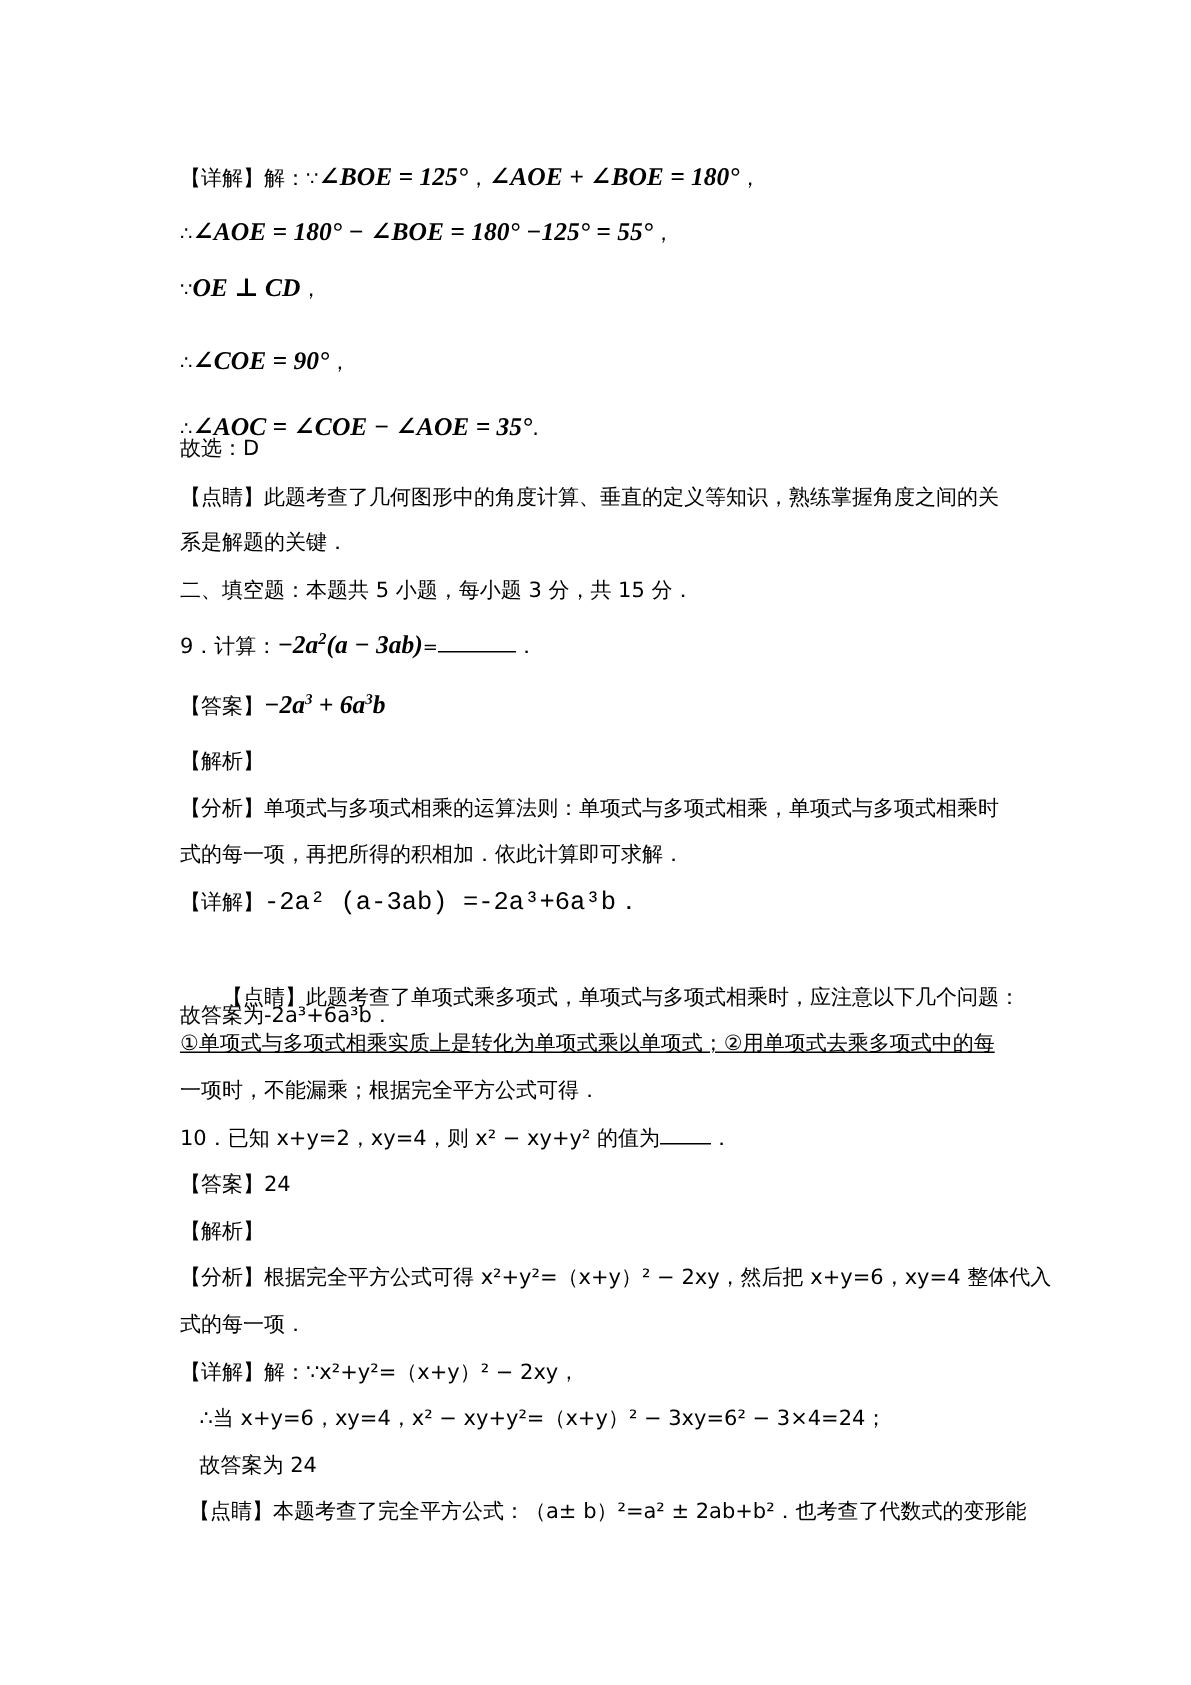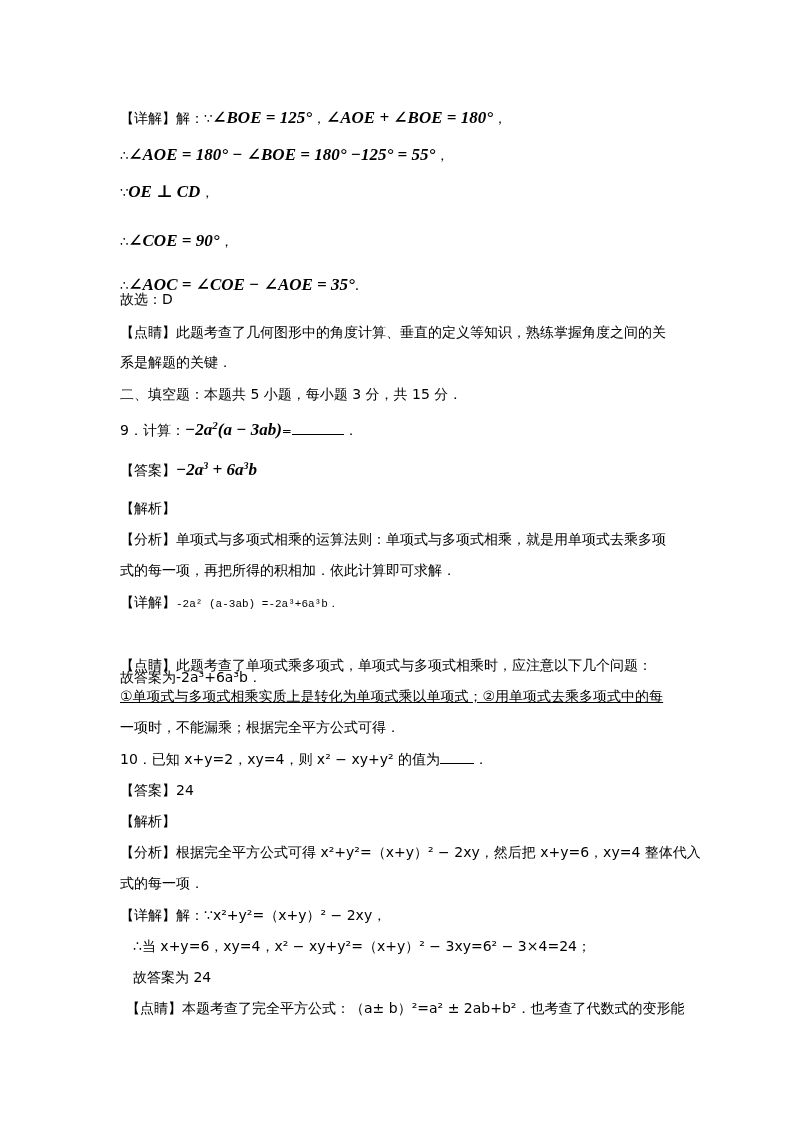--- a/index.html
+++ b/index.html
@@ -1,20 +1,20 @@
 <!DOCTYPE html>
 <html><head>
   <meta charset="utf-8">
   <style>
     html, body { margin: 0; padding: 0; background: #ffffff; }
     body { width: 794px; height: 1123px; position: relative; overflow: hidden;
       font-family: "DejaVu Sans", "Liberation Sans", sans-serif; color: #000; }
     .line { position: absolute; left: 120px; font-size: 14px; line-height: 20px; white-space: nowrap; }
     .math { font-family: "Liberation Serif", "DejaVu Serif", serif; font-weight: bold; font-style: italic; font-size: 17px; }
-    .mono { font-family: "Liberation Mono", "DejaVu Sans Mono", monospace; font-size: 11px; }
+    .mono { font-family: "Liberation Mono", "DejaVu Sans Mono", monospace; font-size: 17px; }
     sup { font-size: 9px; vertical-align: super; line-height: 0; }
     .blank { display: inline-block; border-bottom: 1px solid #000; vertical-align: baseline; height: 1px; }
     .sym { font-size: 13px; }
   </style>
 </head>
 <body>
 
 <div class="line" style="top:108px;">
   <span>【详解】解：</span><span class="sym">∵</span><span class="math">∠BOE = 125°</span><span>，</span><span class="math">∠AOE + ∠BOE = 180°</span><span>，</span>
 </div>
@@ -36,27 +36,27 @@
 
 <div class="line" style="top:384px;">二、填空题：本题共 5 小题，每小题 3 分，共 15 分．</div>
 
 <div class="line" style="top:420px;">
   <span>9．计算：</span><span class="math">−2a</span><sup class="math" style="font-size:11px;">2</sup><span class="math">(a − 3ab)</span><span style="font-size:12px;">=</span><span class="blank" style="width:52px;"></span><span>．</span>
 </div>
 <div class="line" style="top:460px;">
   <span>【答案】</span><span class="math">−2a</span><sup class="math" style="font-size:10px;">3</sup><span class="math"> + 6a</span><sup class="math" style="font-size:10px;">3</sup><span class="math">b</span>
 </div>
 <div class="line" style="top:498px;">【解析】</div>
-<div class="line" style="top:529px;">【分析】单项式与多项式相乘的运算法则：单项式与多项式相乘，就是用单项式去乘多项</div>
+<div class="line" style="top:529px;">【分析】单项式与多项式相乘的运算法则：单项式与多项式相乘，单项式与多项式相乘时</div>
 <div class="line" style="top:560px;">式的每一项，再把所得的积相加．依此计算即可求解．</div>
 <div class="line" style="top:592px;">
   <span>【详解】</span><span class="mono">-2a² (a-3ab) =-2a³+6a³b．</span>
 </div>
 <div class="line" style="top:623px;margin-top:44px;">故答案为-2a³+6a³b．</div>
-<div class="line" style="top:655px;">【点睛】此题考查了单项式乘多项式，单项式与多项式相乘时，应注意以下几个问题：</div>
+<div class="line" style="top:655px;margin-left:28px;">【点睛】此题考查了单项式乘多项式，单项式与多项式相乘时，应注意以下几个问题：</div>
 <div class="line" style="top:686px;text-decoration:underline;">①单项式与多项式相乘实质上是转化为单项式乘以单项式；②用单项式去乘多项式中的每</div>
 <div class="line" style="top:717px;">一项时，不能漏乘；根据完全平方公式可得．</div>
 
 <div class="line" style="top:749px;">
   <span>10．已知 x+y=2，xy=4，则 x² − xy+y² 的值为</span><span class="blank" style="width:34px;"></span><span>．</span>
 </div>
 <div class="line" style="top:780px;">【答案】24</div>
 <div class="line" style="top:811px;">【解析】</div>
 <div class="line" style="top:842px;">【分析】根据完全平方公式可得 x²+y²=（x+y）² − 2xy，然后把 x+y=6，xy=4 整体代入</div>
 <div class="line" style="top:873px;">式的每一项．</div>

